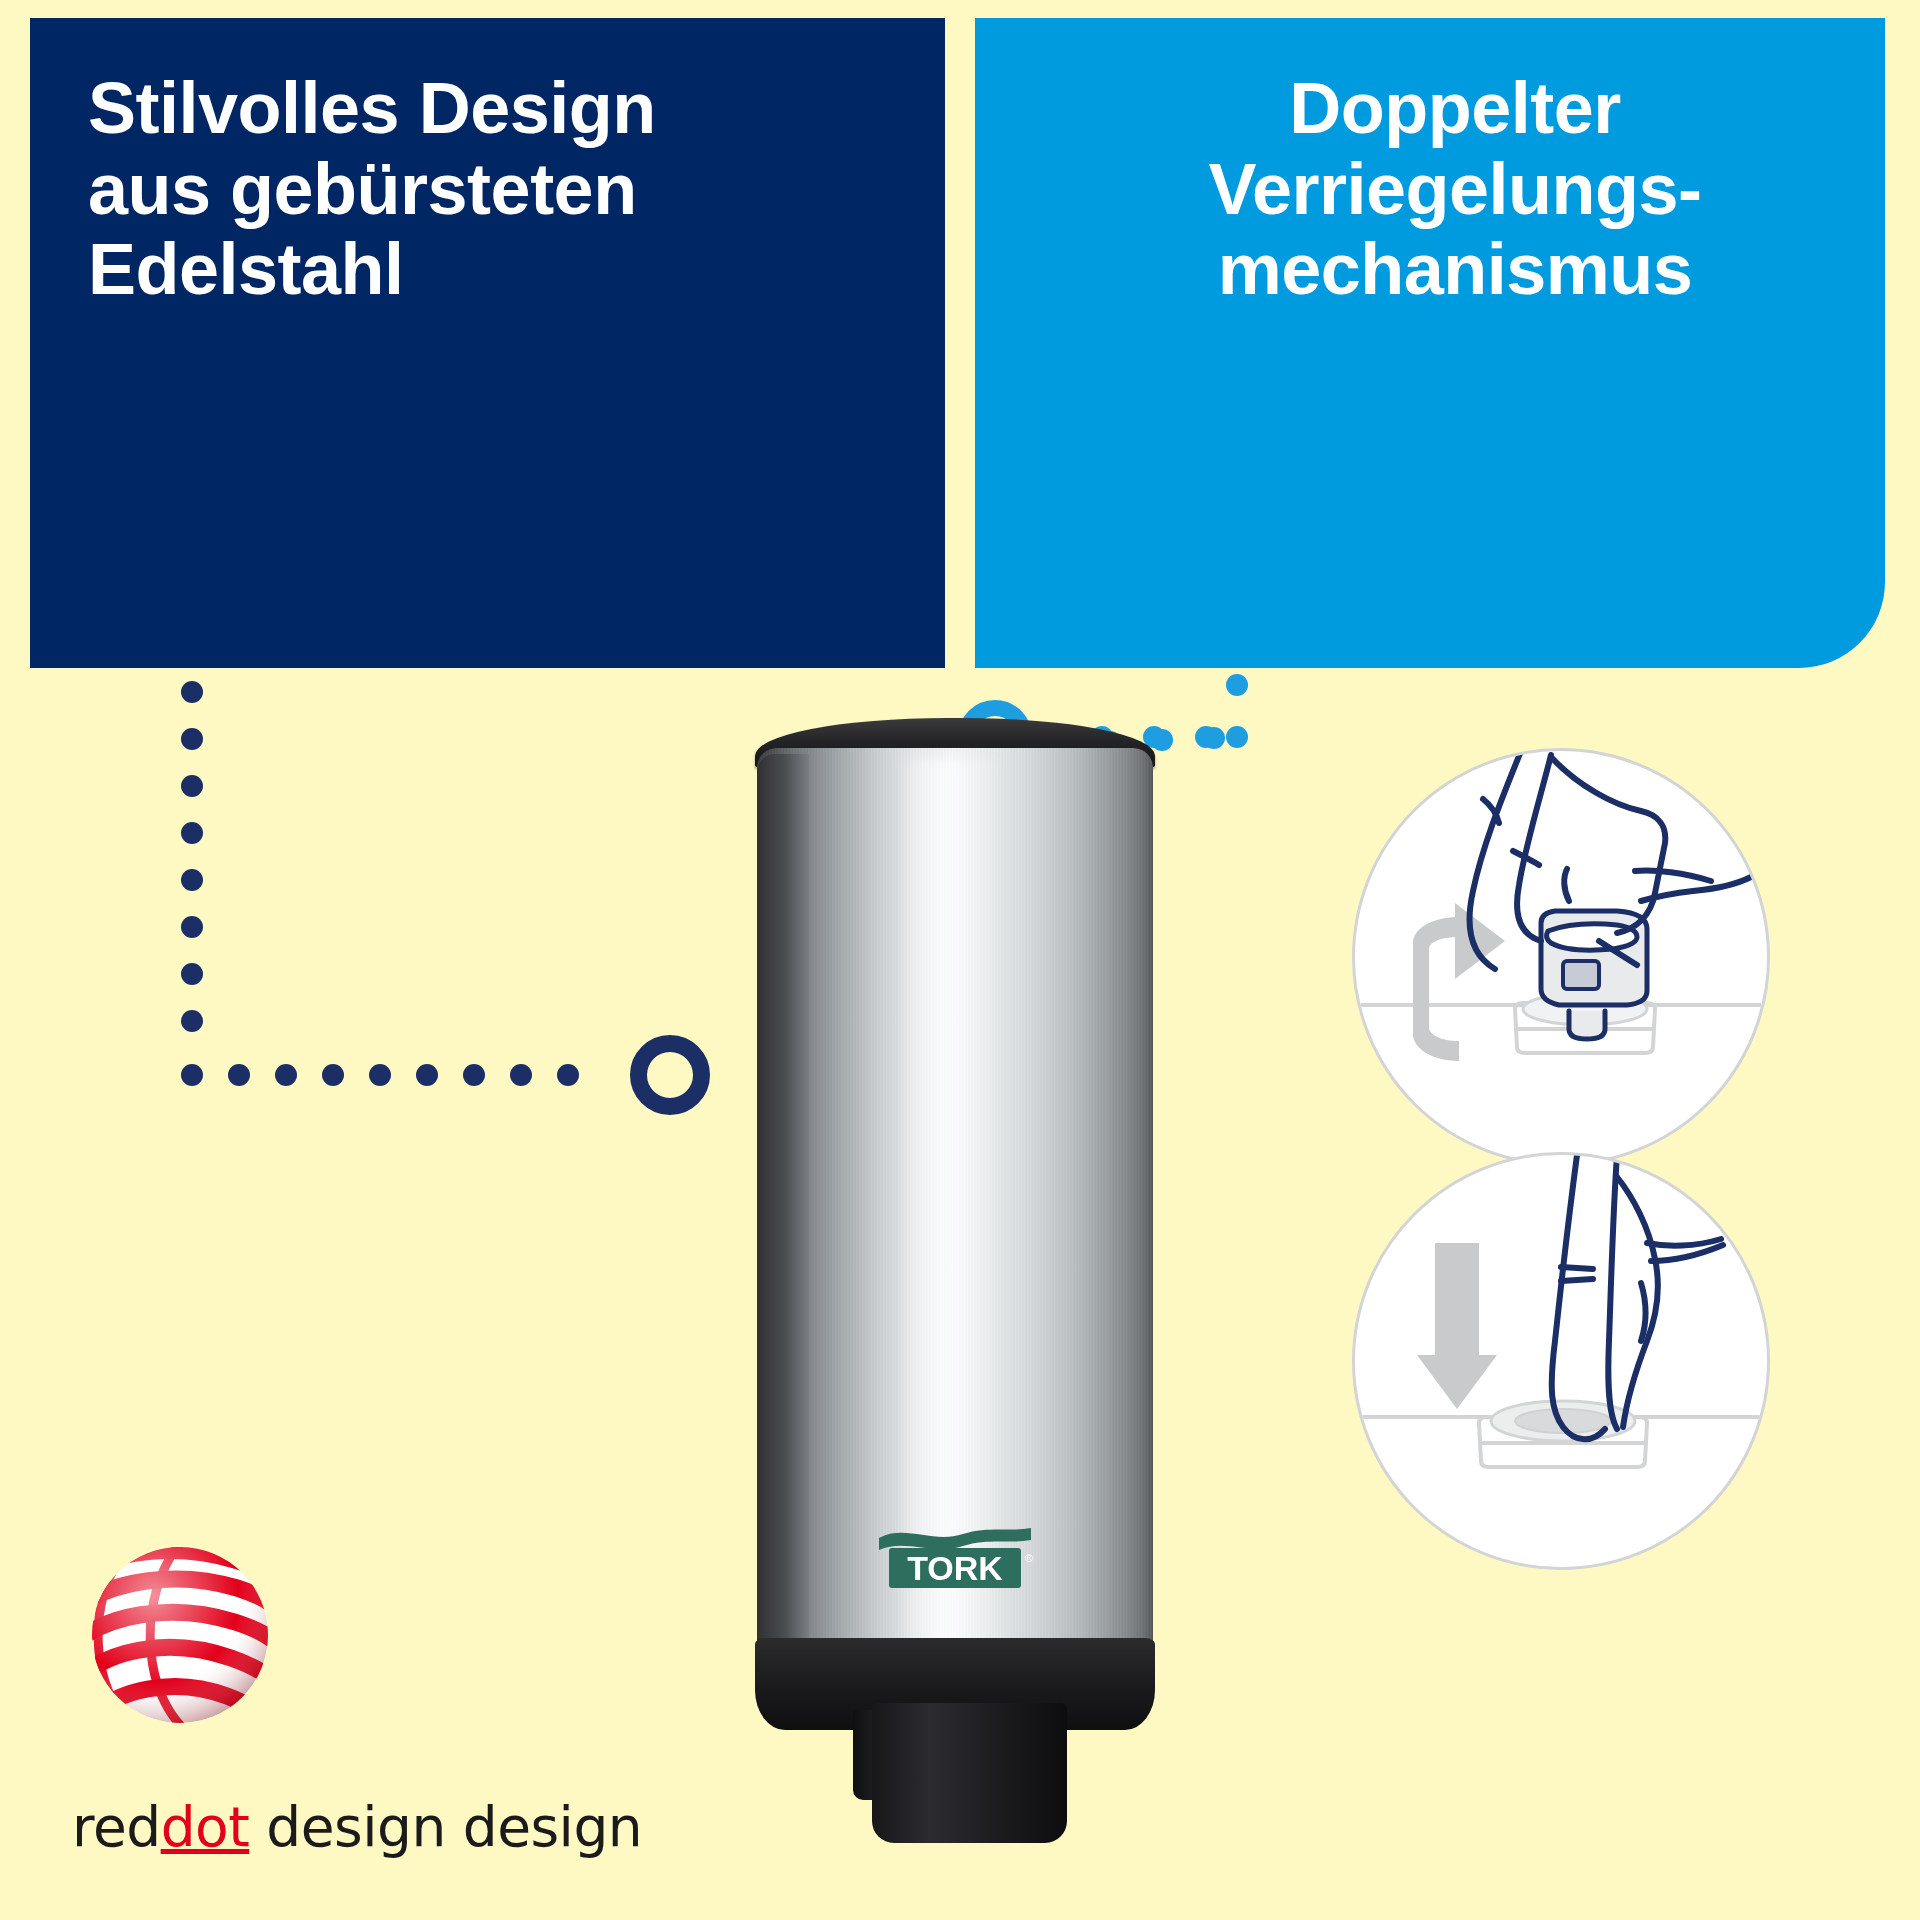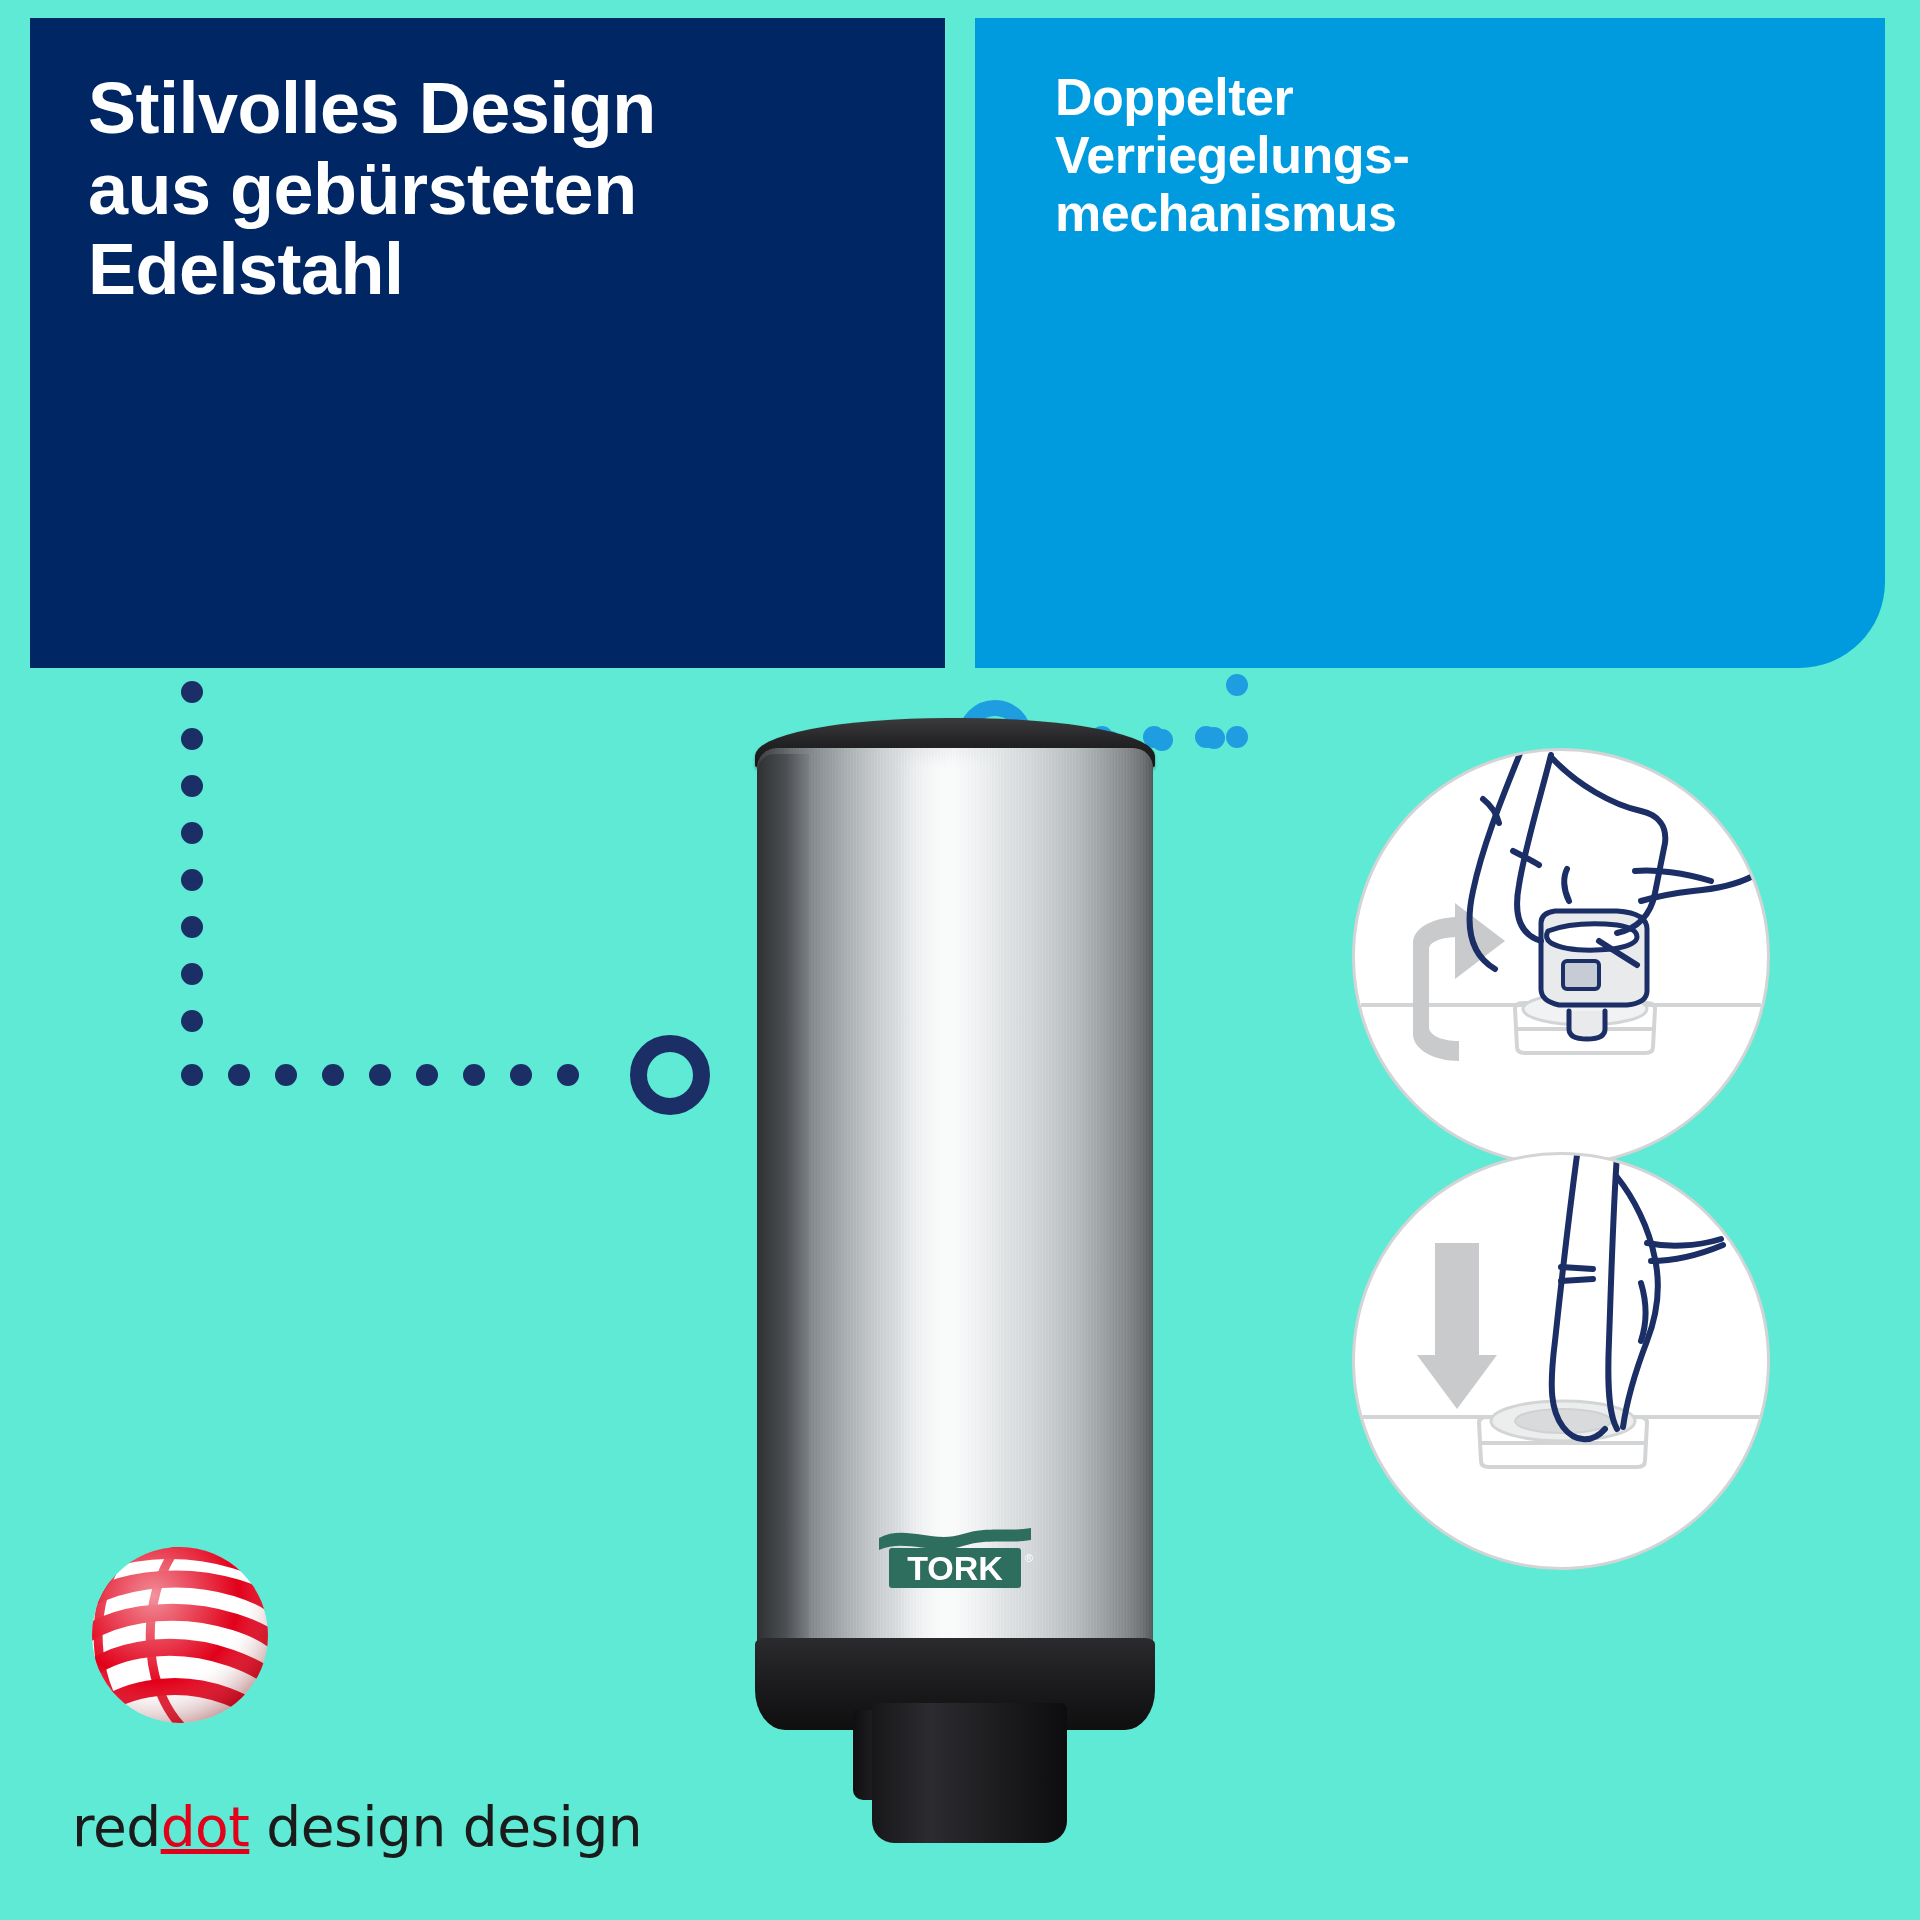--- a/index.html
+++ b/index.html
@@ -1,19 +1,19 @@
 <!DOCTYPE html>
 <html><head>
 <meta charset="utf-8">
 <style>
   html,body{margin:0;padding:0;background:#ffffff;}
   body{width:1920px;height:1920px;position:relative;overflow:hidden;
        font-family:"Liberation Sans","DejaVu Sans",sans-serif;}
 
-  .stage{position:absolute;inset:0;width:1920px;height:1920px;background:#5eead4;}
+  .stage{position:absolute;inset:0;width:1920px;height:1920px;background:#fef9c3;}
 
   
   .panel{position:absolute;box-sizing:border-box;}
   #panel-navy{
     left:30px;top:18px;width:915px;height:650px;
     background:#002663;
   }
   #panel-blue{
     left:975px;top:18px;width:910px;height:650px;
     background:#009bdf;
@@ -25,21 +25,21 @@
     font-weight:bold;
     letter-spacing:-0.5px;
     white-space:pre-line;
   }
   #navy-title{
     left:58px;top:50px;width:830px;
     font-size:72px;line-height:1.12;
   }
   #blue-title{
     left:80px;top:50px;width:800px;
-    font-size:52px;line-height:1.12;
+    font-size:72px;line-height:1.12;text-align:center;
   }
 
   
   .dot{position:absolute;border-radius:50%;}
   .dot-navy{background:#1b2f66;}
   .dot-blue{background:#1e9ee0;}
 
   .ring{position:absolute;border-radius:50%;box-sizing:border-box;background:transparent;}
   #ring-navy{
     left:630px;top:1035px;width:80px;height:80px;

